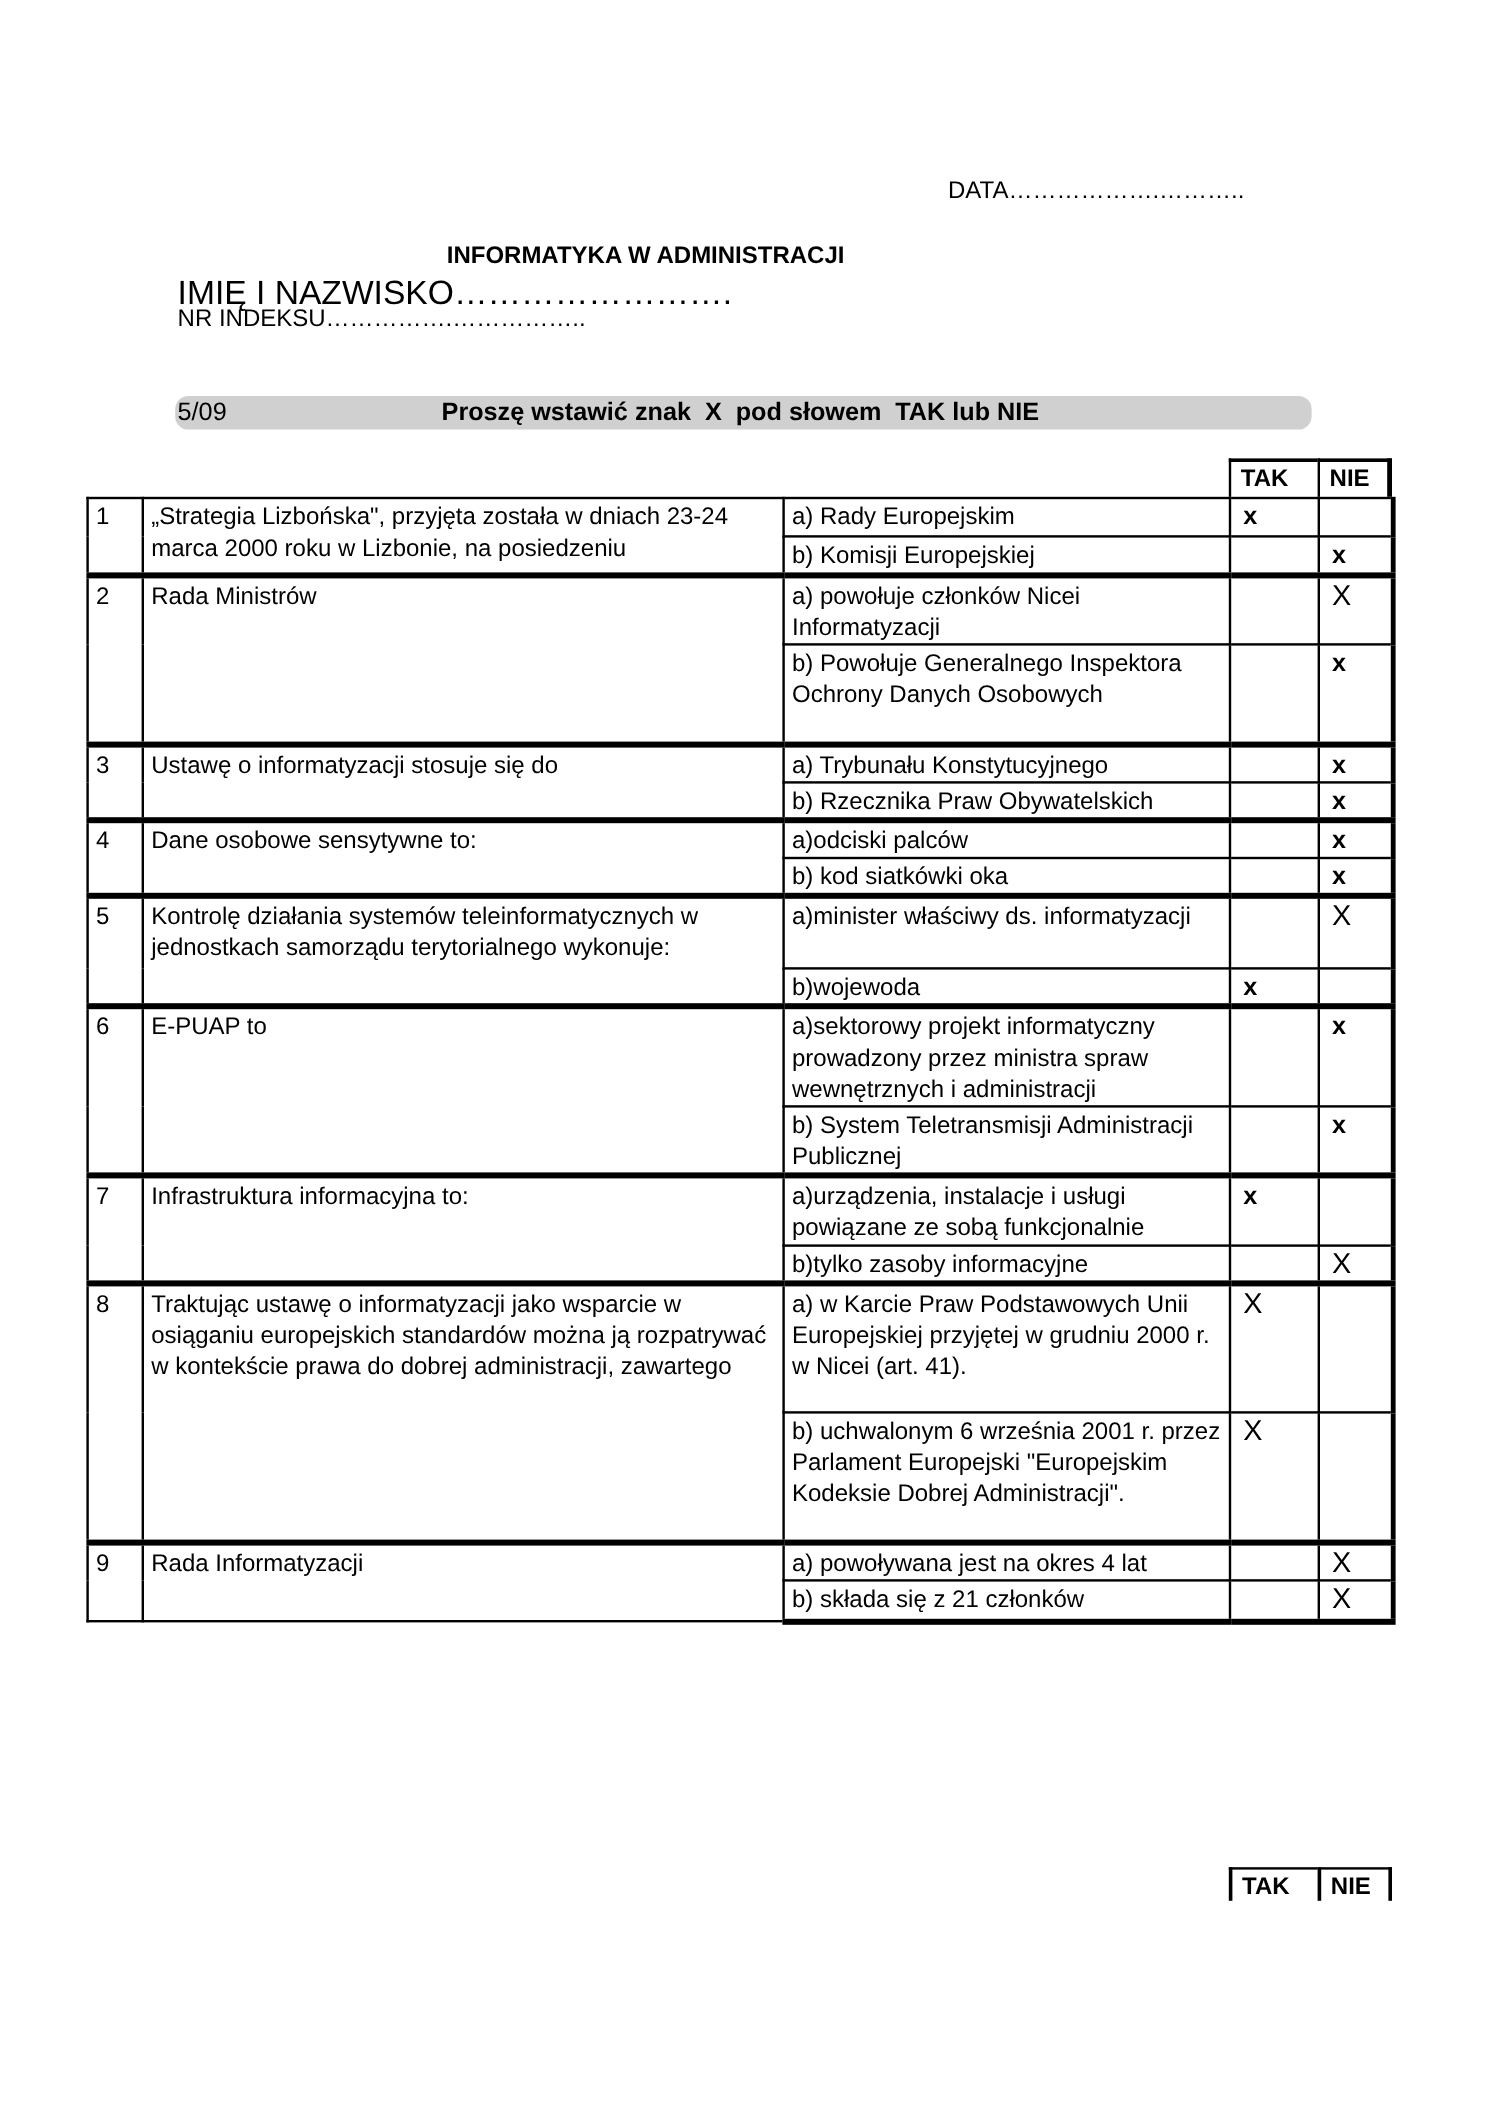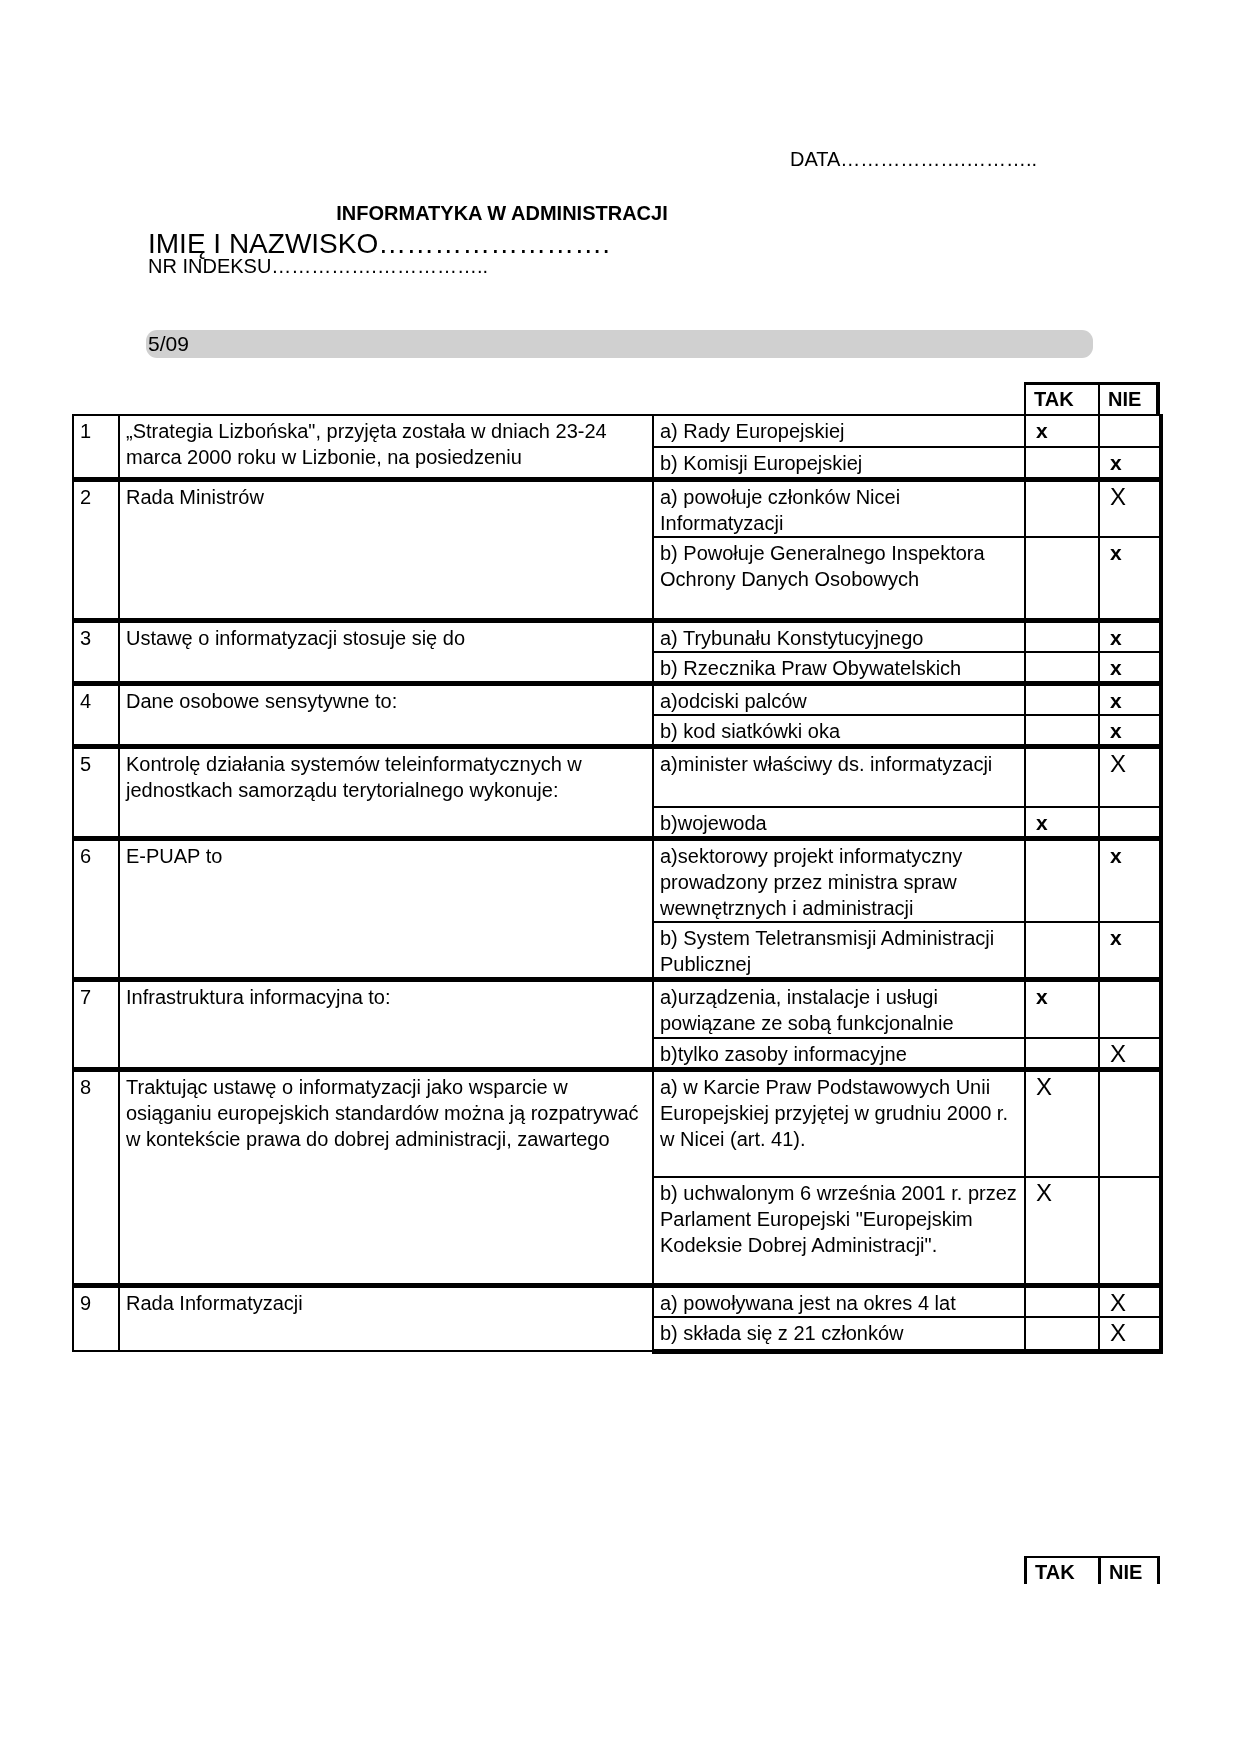--- a/index.html
+++ b/index.html
@@ -1,20 +1,20 @@
 <!DOCTYPE html>
 <html><head>
 <meta charset="utf-8">
 <style>
   html, body { margin: 0; padding: 0; background: #ffffff; }
   body { width: 1240px; height: 1754px; position: relative; overflow: hidden;
          font-family: "Liberation Sans", sans-serif; color: #000; }
   .abs { position: absolute; }
   .date-line { left: 790px; top: 148px; font-size: 20px; white-space: nowrap; }
-  .title { left: 0; width: 1004px; top: 202px; text-align: center; font-size: 20px; font-weight: bold; }
+  .title { left: 0; width: 1004px; top: 202px; text-align: center; font-size: 20px; font-weight: bold; padding-left: 36px; }
   .name-line { left: 148px; top: 228px; font-size: 28px; white-space: nowrap; }
   .index-line { left: 148px; top: 255px; font-size: 20px; white-space: nowrap; }
   .instr-bar { left: 146px; top: 330px; width: 947px; height: 28px; background: #d0d0d0; font-size: 21px; border-radius: 11px; }
   .instr-bar .code { position: absolute; left: 2px; top: 2px; }
   .instr-bar .text { position: absolute; left: 222px; top: 2px; font-weight: bold; white-space: pre; }
 
   .hdr { top: 382px; height: 32px; border-top: 3px solid #000; border-left: 2px solid #000;
          font-size: 20px; font-weight: bold; box-sizing: border-box; padding-left: 8px; padding-top: 3px; }
   .hdr-tak { left: 1024px; width: 74px; }
   .hdr-nie { left: 1098px; width: 62px; border-right: 4px solid #000; }
@@ -38,39 +38,40 @@
 </head>
 <body>
 
 <div class="abs date-line">DATA……………….………..</div>
 <div class="abs title">INFORMATYKA W ADMINISTRACJI</div>
 <div class="abs name-line">IMIĘ I NAZWISKO…………………….</div>
 <div class="abs index-line">NR INDEKSU…………….……………..</div>
 
 <div class="abs instr-bar">
   <span class="code">5/09</span>
+  <span class="text">Proszę wstawić znak  X  pod słowem  TAK lub NIE</span>
 </div>
 
 <div class="abs hdr hdr-tak">TAK</div>
 <div class="abs hdr hdr-nie">NIE</div>
 
 <table class="q-table">
   <colgroup>
     <col style="width:46px">
       <col style="width:534px">
       <col style="width:372px">
       <col style="width:74px">
       <col style="width:62px">
   </colgroup>
   <tbody>
 
     <tr class="first" style="height:32px">
       <td class="num" rowspan="2">1</td>
       <td rowspan="2">„Strategia Lizbońska", przyjęta została w dniach 23-24 marca 2000 roku w Lizbonie, na posiedzeniu</td>
-      <td>a) Rady Europejskiej</td>
+      <td>a) Rady Europejskim</td>
       <td class="mark">x</td>
       <td class="mark nie"></td>
     </tr>
     <tr style="height:32px">
       <td>b) Komisji Europejskiej</td>
       <td class="mark"></td>
       <td class="mark nie">x</td>
     </tr>
 
     <tr class="q-start" style="height:56px">

